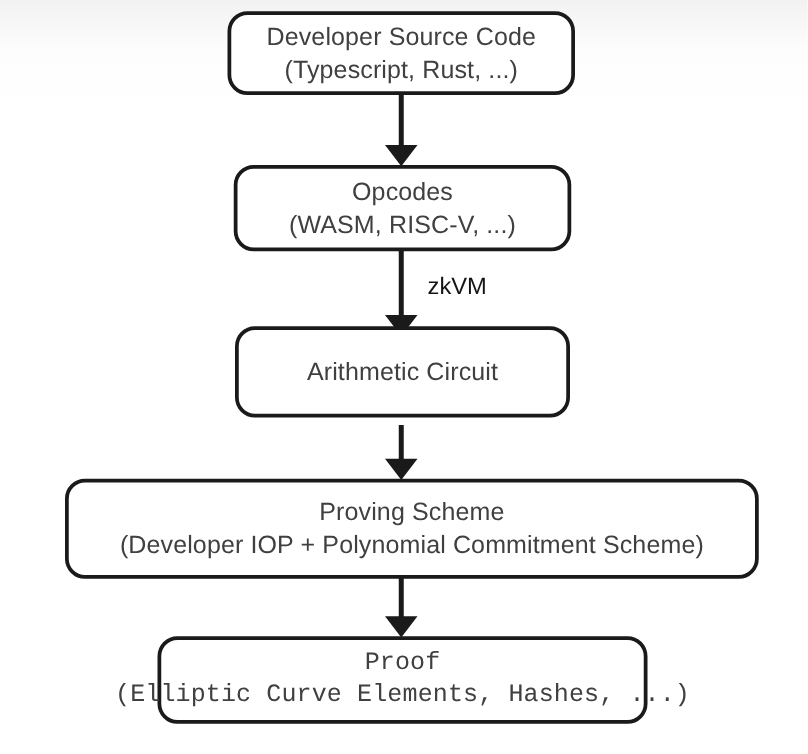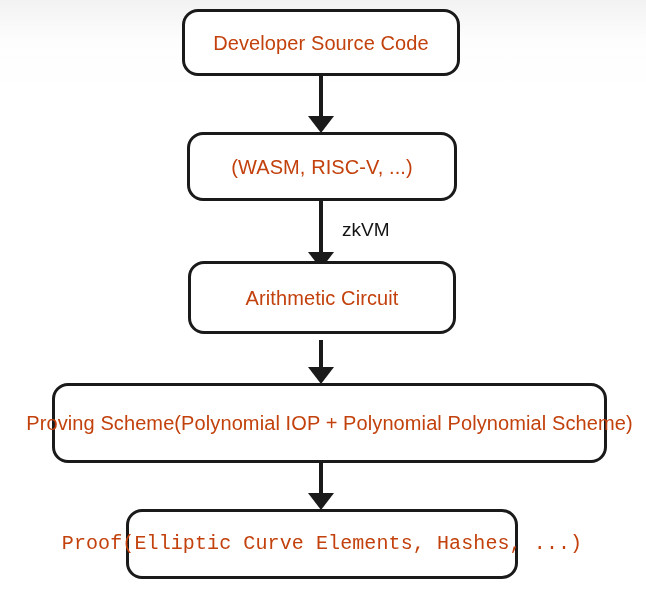--- a/index.html
+++ b/index.html
@@ -19,25 +19,25 @@
     height: 603px;
     background: linear-gradient(to bottom, #f2f2f2 0px, #fdfdfd 40px, #ffffff 90px, #ffffff 100%);
   }
   .node {
     position: absolute;
     box-sizing: border-box;
     border: 3px solid #1a1a1a;
     border-radius: 16px;
     background: #ffffff;
     display: flex;
-    flex-direction: row;
+    flex-direction: column;
     align-items: center;
     justify-content: center;
     text-align: center;
-    color: #c2410c;
+    color: #404040;
     font-size: 20px;
     line-height: 26px;
     letter-spacing: 0.1px;
   }
   .node .line1 { display: block; white-space: nowrap; }
   .node .line2 { display: block; white-space: nowrap; }
 
   
   #node-source       { left: 182px; top:   9px; width: 278px; height:  67px; }
   #node-opcodes      { left: 187px; top: 132px; width: 270px; height:  69px; }
@@ -85,49 +85,51 @@
   }
   #label-zkvm { left: 342px; top: 219px; }
 </style>
 </head>
 <body>
 
 <div id="diagram-root">
 
   <div class="node" id="node-source">
     <span class="line1">Developer Source Code</span>
+    <span class="line2">(Typescript, Rust, ...)</span>
   </div>
 
   <div class="arrow" id="arrow-1">
     <div class="shaft"></div>
     <div class="head"></div>
   </div>
 
   <div class="node" id="node-opcodes">
+    <span class="line1">Opcodes</span>
     <span class="line2">(WASM, RISC-V, ...)</span>
   </div>
 
   <div class="arrow" id="arrow-2">
     <div class="shaft"></div>
     <div class="head"></div>
   </div>
   <div class="edge-label" id="label-zkvm">zkVM</div>
 
   <div class="node" id="node-circuit">
     <span class="line1">Arithmetic Circuit</span>
   </div>
 
   <div class="arrow" id="arrow-3">
     <div class="shaft"></div>
     <div class="head"></div>
   </div>
 
   <div class="node" id="node-proving">
     <span class="line1">Proving Scheme</span>
-    <span class="line2">(Polynomial IOP + Polynomial Polynomial Scheme)</span>
+    <span class="line2">(Developer IOP + Polynomial Commitment Scheme)</span>
   </div>
 
   <div class="arrow" id="arrow-4">
     <div class="shaft"></div>
     <div class="head"></div>
   </div>
 
   <div class="node" id="node-proof">
     <span class="line1">Proof</span>
     <span class="line2">(Elliptic Curve Elements, Hashes, ...)</span>

